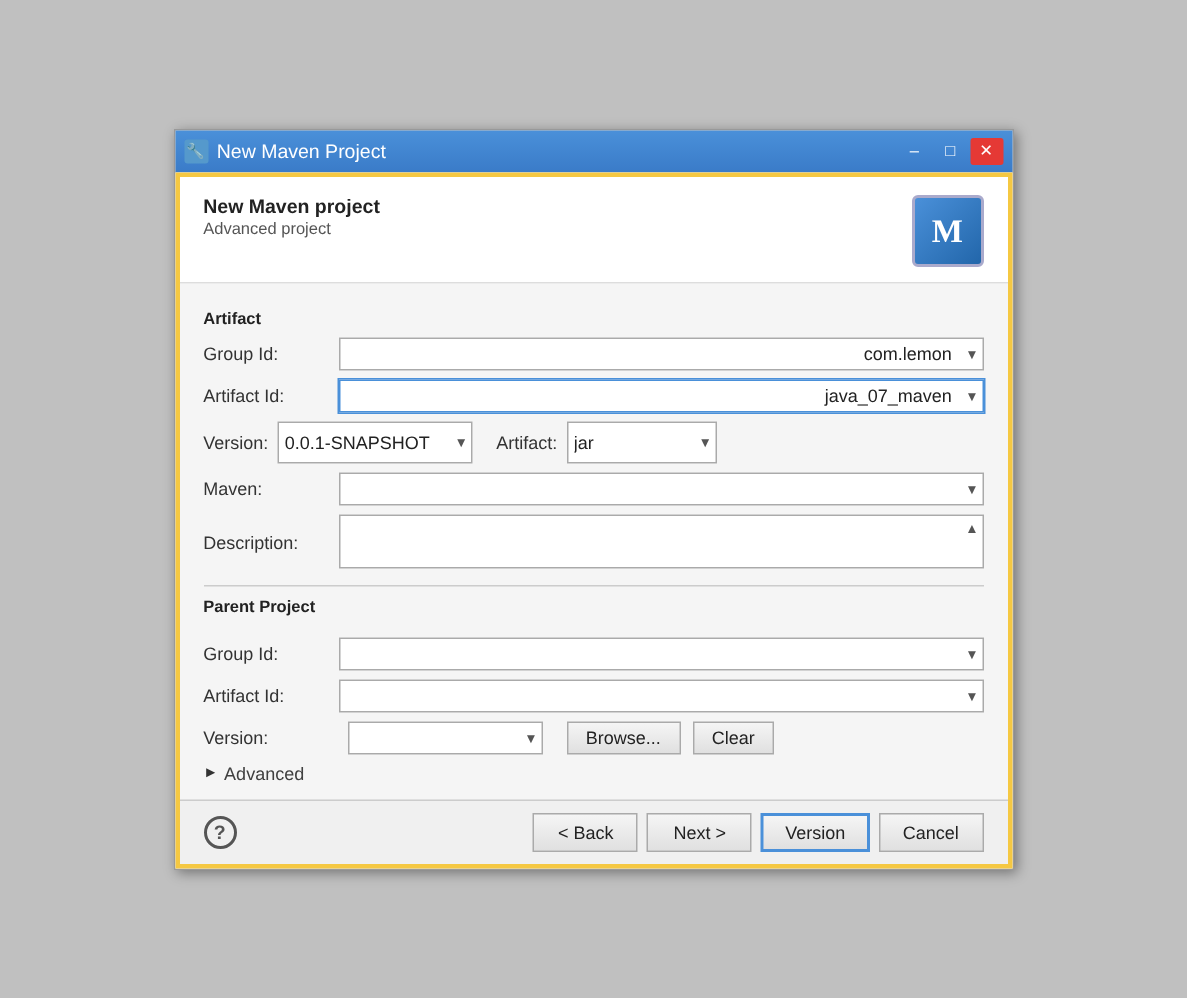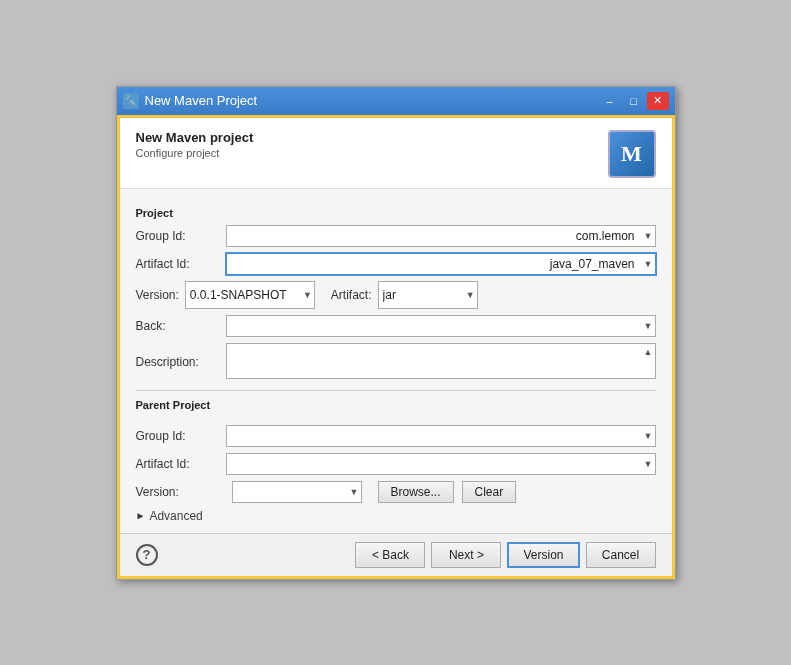--- a/index.html
+++ b/index.html
@@ -332,28 +332,28 @@
       <button class="title-btn maximize">□</button>
       <button class="title-btn close">✕</button>
     </div>
   </div>
 
   <div class="dialog-body">
 
     <div class="dialog-header">
       <div class="dialog-header-text">
         <div class="dialog-header-title">New Maven project</div>
-        <div class="dialog-header-subtitle">Configure project</div>
+        <div class="dialog-header-subtitle">Advanced project</div>
       </div>
       <div class="maven-logo">M</div>
     </div>
 
     <div class="form-area">
 
-      <div class="section-label">Project</div>
+      <div class="section-label">Artifact</div>
 
       <div class="form-row">
         <span class="form-label">Group Id:</span>
         <div class="form-field">
           <input class="form-input" type="text" value="com.lemon" style="">
           <span class="dropdown-arrow">▼</span>
         </div>
       </div>
 
       <div class="form-row">
@@ -377,21 +377,21 @@
         <div class="vp-group">
           <span class="vp-label">Artifact:</span>
           <div class="vp-select">
             <input class="vp-input packaging" type="text" value="jar" style="">
             <span class="dropdown-arrow">▼</span>
           </div>
         </div>
       </div>
 
       <div class="form-row">
-        <span class="form-label">Back:</span>
+        <span class="form-label">Maven:</span>
         <div class="form-field">
           <input class="form-input" type="text" style="">
           <span class="dropdown-arrow">▼</span>
         </div>
       </div>
 
       <div class="form-row">
         <span class="form-label">Description:</span>
         <div class="form-field" style="position:relative;">
           <textarea class="form-input-textarea" style=""></textarea>

